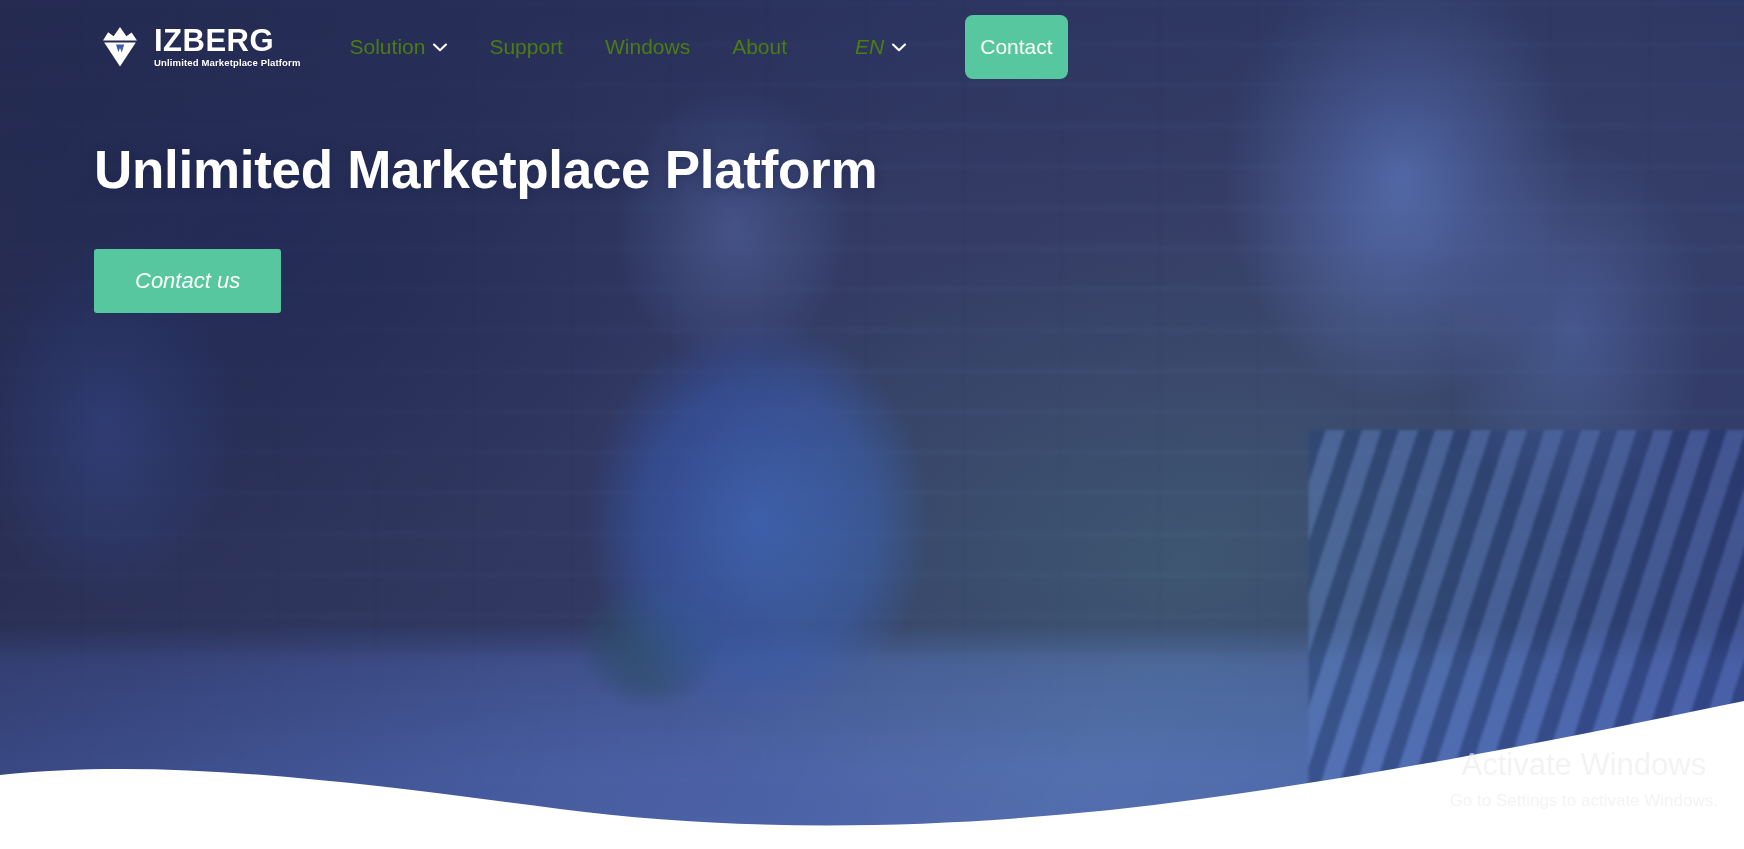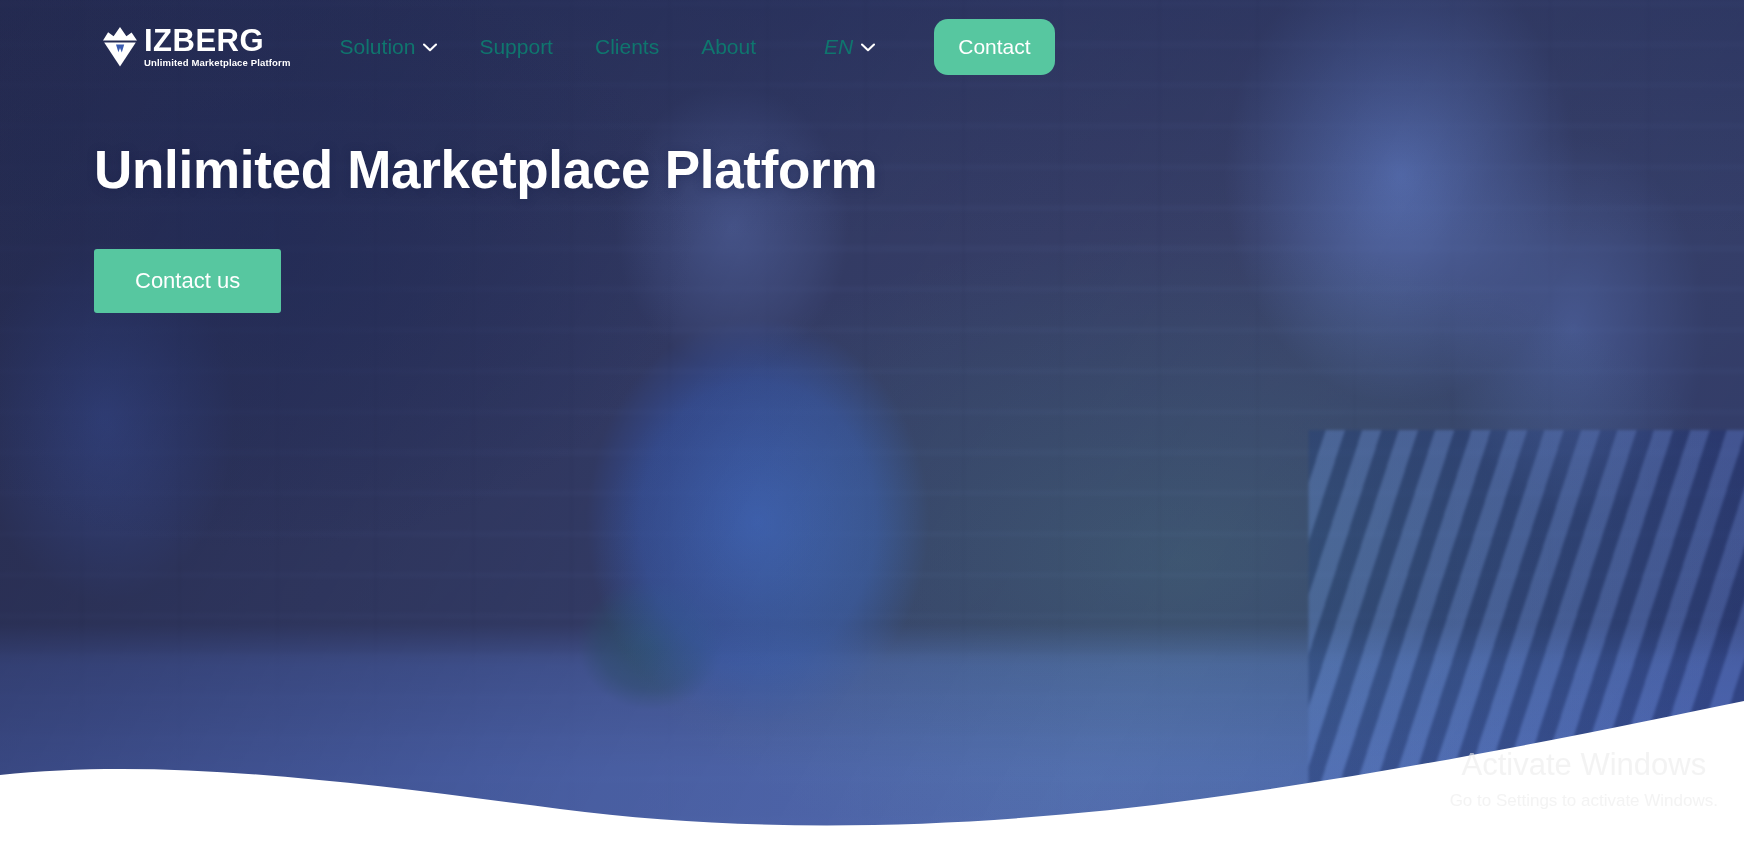--- a/index.html
+++ b/index.html
@@ -123,21 +123,21 @@
     height: 94px;
     display: flex;
     align-items: center;
     z-index: 6;
   }
   .logo {
     display: flex;
     align-items: center;
     margin-left: 103px;
     text-decoration: none;
-    gap: 7px;
+    gap: 17px;
   }
   .logo-mark { width: 34px; height: 40px; display: block; flex: none; }
   .logo-text { display: flex; flex-direction: column; justify-content: center; }
   .logo-word {
     color: #ffffff;
     font-size: 31px;
     font-weight: 700;
     letter-spacing: 0.5px;
     line-height: 0.96;
   }
@@ -154,42 +154,42 @@
   .nav-links {
     display: flex;
     align-items: center;
     margin-left: 28px;
     gap: 0;
   }
   .nav-item {
     display: flex;
     align-items: center;
     gap: 8px;
-    color: #0f766e;
+    color: #4d7c0f;
     font-size: 21px;
     font-weight: 400;
     text-decoration: none;
     padding: 10px 21px;
     white-space: nowrap;
     cursor: pointer;
   }
   .chev { display: block; width: 14px; height: 9px; flex: none; }
 
   .lang { margin-left: 26px; font-style: italic; }
 
   .btn-contact {
     margin-left: 38px;
     background: #57c7a0;
     color: #ffffff;
     font-size: 21px;
     font-weight: 400;
     border: none;
-    border-radius: 14px;
-    padding: 0 24px;
-    height: 56px;
+    border-radius: 8px;
+    padding: 0 15px;
+    height: 64px;
     line-height: 56px;
     cursor: pointer;
     font-family: inherit;
     white-space: nowrap;
   }
 
   
   .hero-copy {
     position: absolute;
     left: 94px;
@@ -222,20 +222,21 @@
     color: #ffffff;
     font-size: 22px;
     font-weight: 400;
     border: none;
     border-radius: 3px;
     padding: 0 41px;
     height: 64px;
     line-height: 64px;
     cursor: pointer;
     font-family: inherit;
+    font-style: italic;
   }
 
   
   .watermark {
     position: absolute;
     right: 26px;
     bottom: 36px;
     text-align: center;
     z-index: 4;
     pointer-events: none;
@@ -288,21 +289,21 @@
         <svg class="chev" viewBox="0 0 14 9" aria-hidden="true">
           <path d="M1 1.5 L7 7.2 L13 1.5" fill="none" stroke="#ffffff" stroke-width="2.1" stroke-linecap="round" stroke-linejoin="round"></path>
         </svg>
       </a>
 
       <a class="nav-item" href="#">
         <span>Support</span>
       </a>
 
       <a class="nav-item" href="#">
-        <span>Clients</span>
+        <span>Windows</span>
       </a>
 
       <a class="nav-item" href="#">
         <span>About</span>
       </a>
 
 
       <a class="nav-item lang" href="#">
         <span>EN</span>
         <svg class="chev" viewBox="0 0 14 9" aria-hidden="true">

